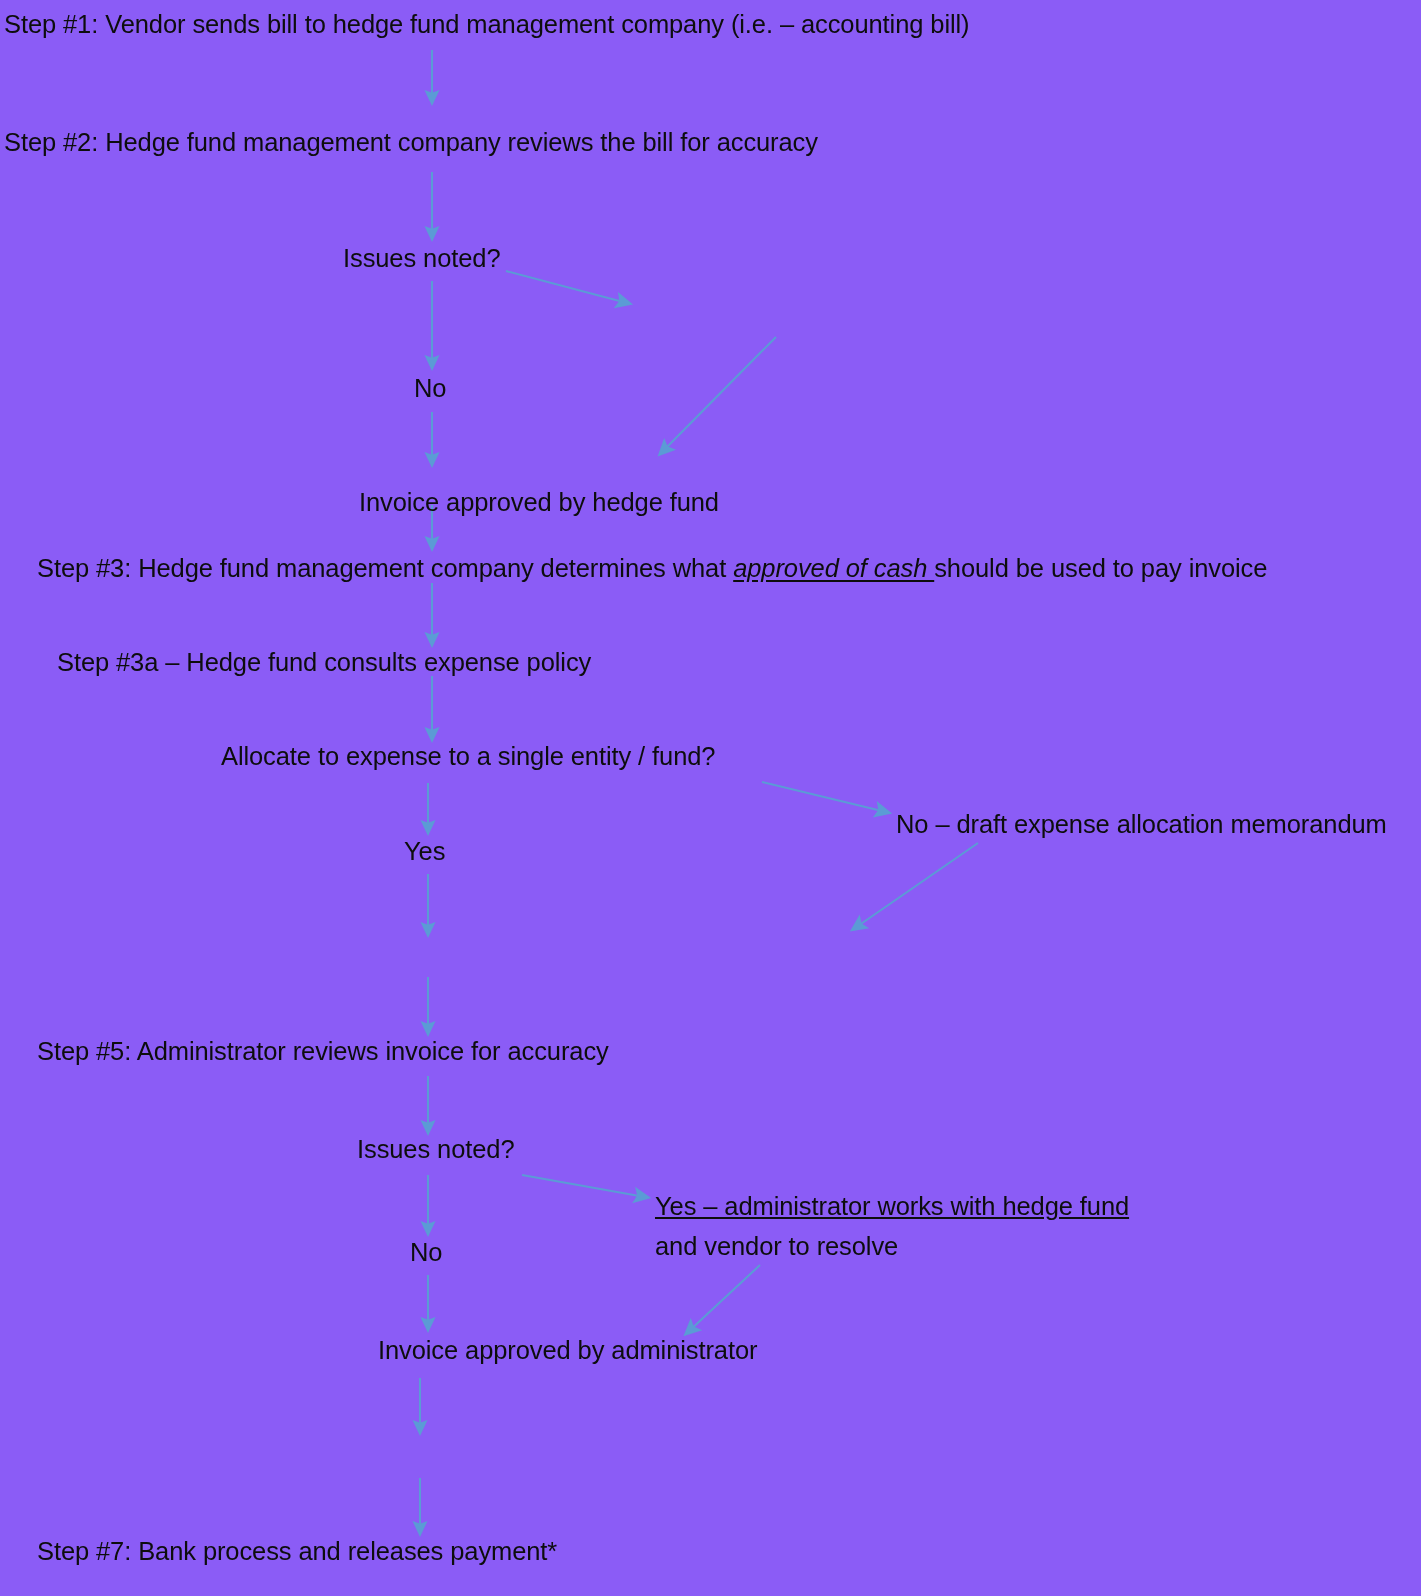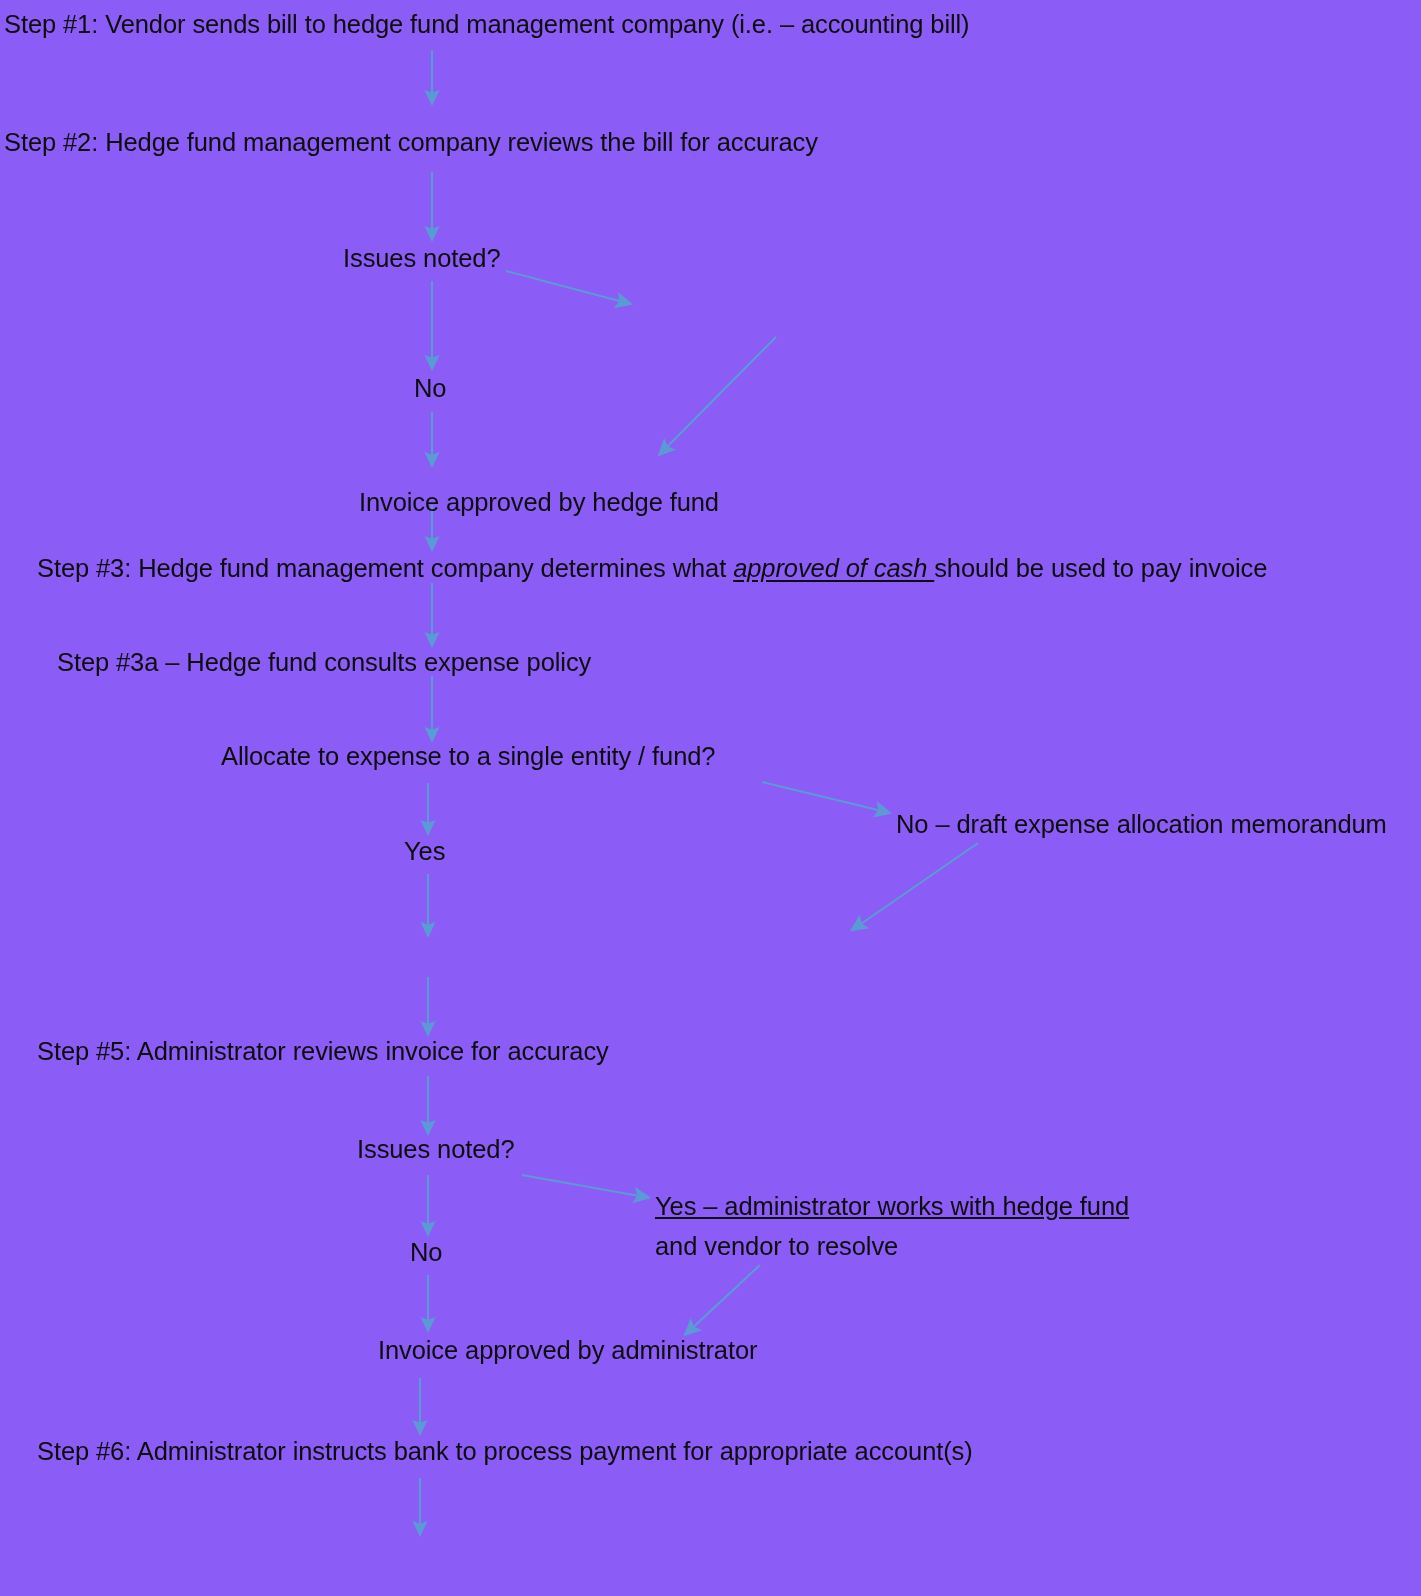--- a/index.html
+++ b/index.html
@@ -123,16 +123,16 @@
   <div class="node" style="left:357px; top:1131px;">Issues noted?</div>
 
   <div class="node" style="left:655px; top:1188px;text-decoration:underline;">Yes – administrator works with hedge fund</div>
 
   <div class="node" style="left:655px; top:1228px;">and vendor to resolve</div>
 
   <div class="node" style="left:410px; top:1234px;">No</div>
 
   <div class="node" style="left:378px; top:1332px;">Invoice approved by administrator</div>
 
-  <div class="node" style="left:37px; top:1433px;">Step #6: Administrator instructs bank to process payment for appropriate account(s)</div>
 
+  <div class="node" style="left:37px; top:1533px;">Step #7: Bank process and releases payment*</div>
 
 </div>
 
 </body></html>

